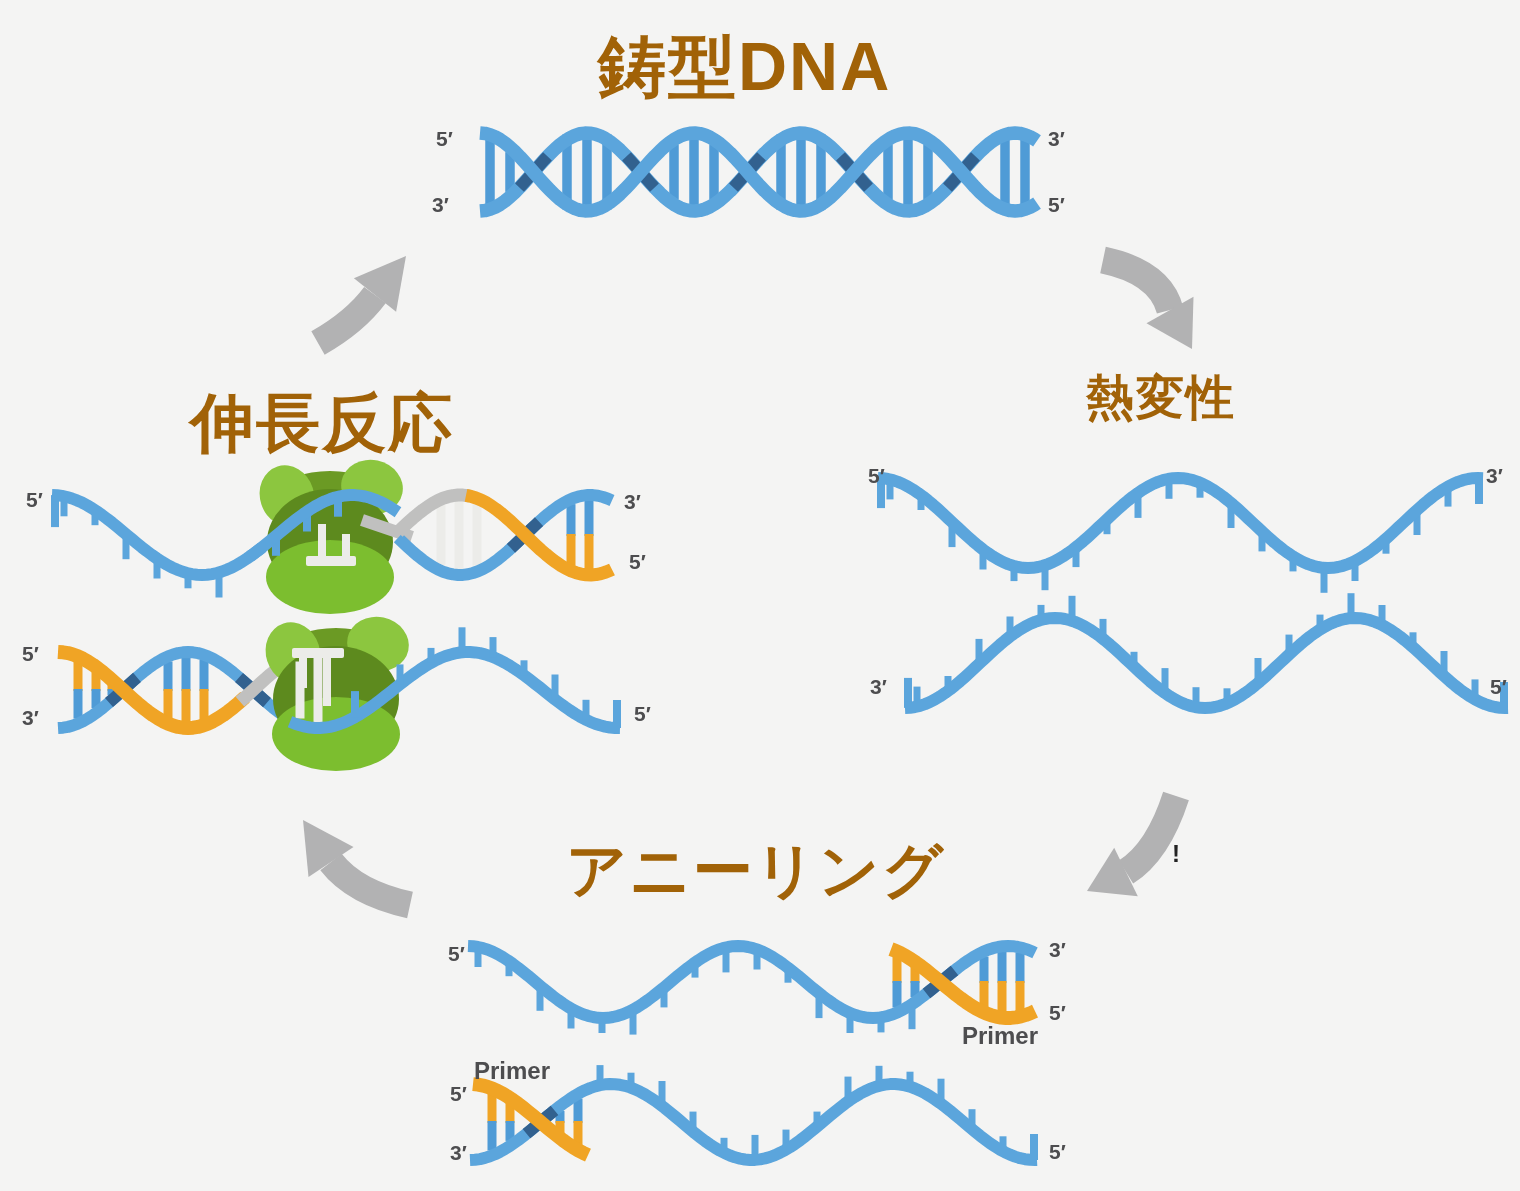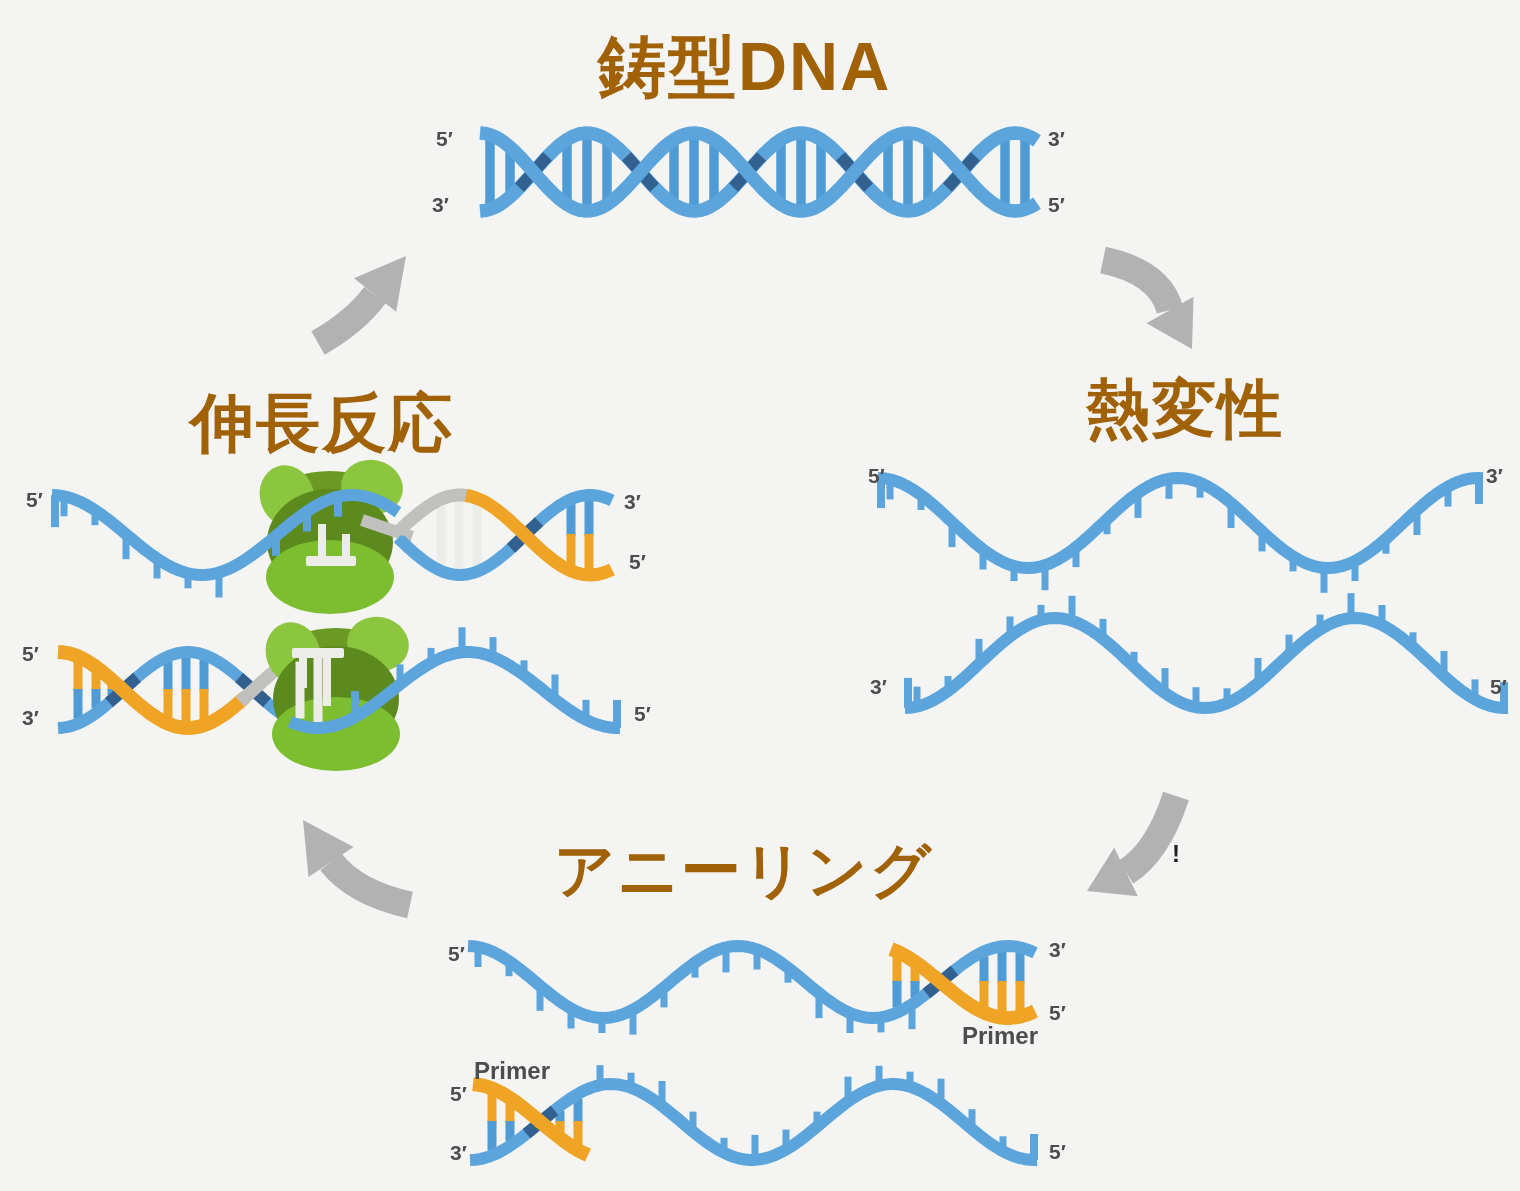--- a/index.html
+++ b/index.html
@@ -232,22 +232,22 @@
         <path d="M 410 905 Q 355 893 331 862" fill="none" stroke="#B2B2B3" stroke-width="27"></path>
         <polygon points="353.5,847.0 308.5,877.0 303,820" fill="#B2B2B3"></polygon>
       </g>
       <g>
         <path d="M 318 343 Q 355 322 375 295" fill="none" stroke="#B2B2B3" stroke-width="27"></path>
         <polygon points="396.1,311.8 353.9,278.2 406,256" fill="#B2B2B3"></polygon>
       </g>
     </svg>
 
   <div class="title" style="left:598px;top:22px;font-size:68px;">鋳型DNA</div>
-  <div class="title" style="left:1086px;top:366px;font-size:64px;">熱変性</div>
-  <div class="title" style="left:554px;top:831px;font-size:60px;">アニーリング</div>
+  <div class="title" style="left:1086px;top:366px;font-size:48px;">熱変性</div>
+  <div class="title" style="left:566px;top:831px;font-size:60px;">アニーリング</div>
   <div class="title" style="left:190px;top:370px;font-size:64px;margin-top:10px;">伸長反応</div>
 
   <div class="lbl" style="left:436px;top:127px;">5′</div>
   <div class="lbl" style="left:432px;top:193px;">3′</div>
   <div class="lbl" style="left:1048px;top:127px;">3′</div>
   <div class="lbl" style="left:1048px;top:193px;">5′</div>
 
   <div class="lbl" style="left:868px;top:464px;">5′</div>
   <div class="lbl" style="left:1486px;top:464px;">3′</div>
   <div class="lbl" style="left:870px;top:675px;">3′</div>

